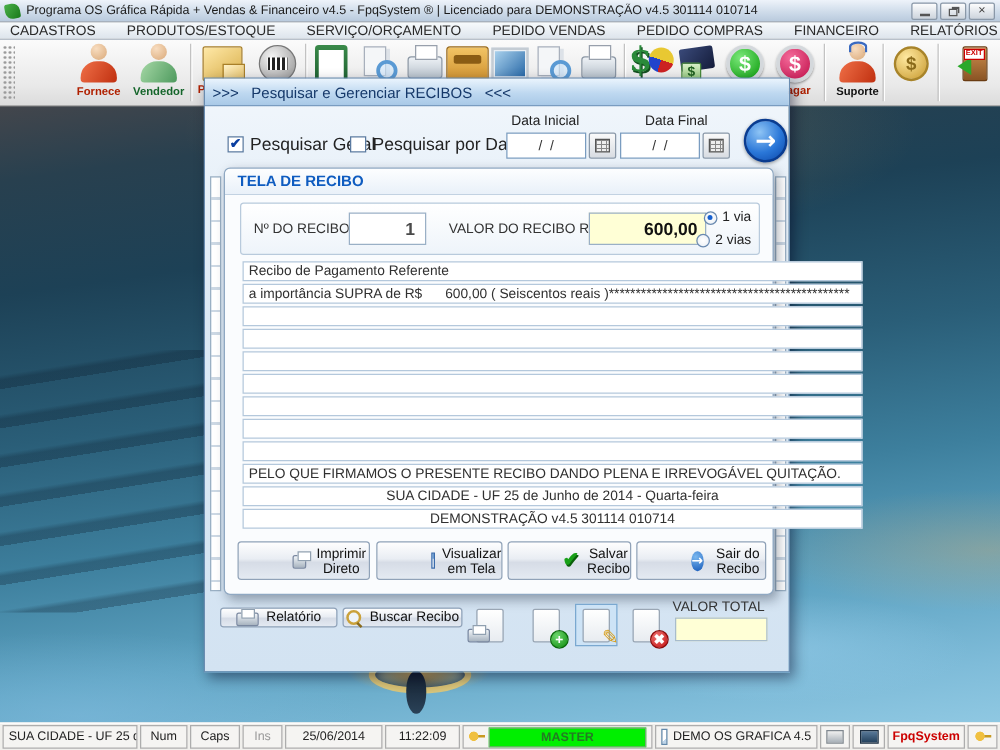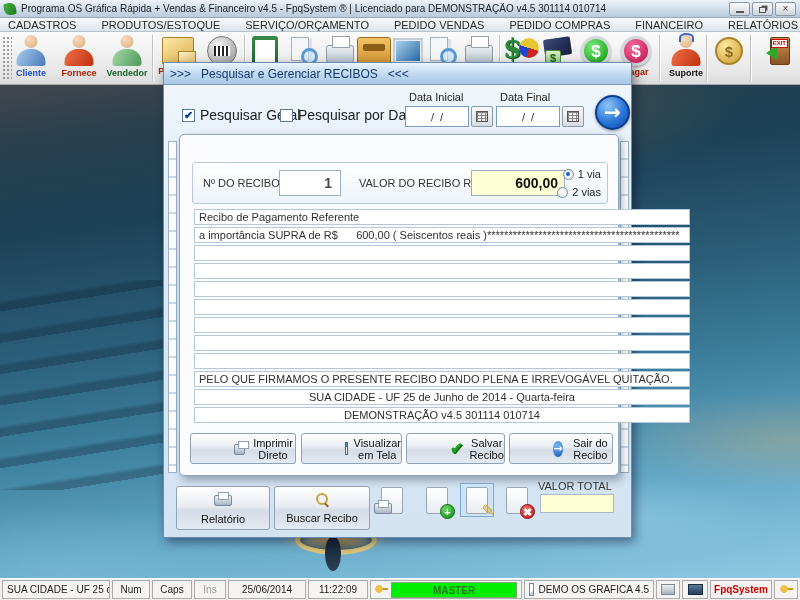--- a/index.html
+++ b/index.html
@@ -162,23 +162,23 @@
   .mini-printer::after{content:"";position:absolute;left:4px;top:0;width:9px;height:6px;background:#fff;border:1px solid #90a0b0}
   .mini-window { width:16px; height:13px; border:1px solid #3a6aaa; background:#f4f8fc; position:relative; }
   .mini-window::before{content:"";position:absolute;left:0;right:0;top:0;height:4px;background:#4a86c8}
   .mini-check { color:#18a018; font-weight:bold; font-size:16px; line-height:1; text-shadow:1px 1px 0 #0a600a; }
   .mini-go { width:16px; height:16px; border-radius:50%; background:radial-gradient(circle at 35% 28%,#7ab8f0,#1458b8);
     color:#fff; font:bold 11px/15px "DejaVu Sans",sans-serif; text-align:center; }
   .mini-lens { width:13px; height:13px; position:relative; }
   .mini-lens::before{content:"";position:absolute;left:0;top:0;width:8px;height:8px;border:2px solid #caa23c;border-radius:50%;background:#eef4fa}
   .mini-lens::after{content:"";position:absolute;right:0;bottom:0;width:5px;height:2px;background:#8a6a1a;transform:rotate(45deg)}
 
-  .fbtn { position:absolute; top:423px; height:44px; background:linear-gradient(#fefefe,#e9edf3 45%,#d6dce6 55%,#e4eaf2);
+  .fbtn { position:absolute; top:423px; height:16px; background:linear-gradient(#fefefe,#e9edf3 45%,#d6dce6 55%,#e4eaf2);
     border:1px solid #90a2b8; border-radius:3px; font:11px "Liberation Sans",sans-serif; color:#111;
-    display:flex; align-items:center; justify-content:center; gap:6px;flex-direction:column; }
+    display:flex; align-items:center; justify-content:center; gap:6px; }
   .iconbtn { position:absolute; top:420px; width:34px; height:34px; display:flex; align-items:center; justify-content:center; border:1px solid transparent; }
   .iconbtn.selected { background:#cde3f6; border:1px solid #7aa8d0; }
   .pgicon { width:22px; height:27px; background:linear-gradient(#ffffff,#e8ecf0); border:1px solid #9aa6b4; border-radius:2px; position:relative; }
   .pgicon .badge { position:absolute; right:-8px; bottom:-6px; width:15px; height:15px; border-radius:50%; color:#fff;
     font:bold 11px/14px "Liberation Sans",sans-serif; text-align:center; }
   .badge.green{background:radial-gradient(circle at 35% 30%,#6ed86e,#0c8a0c);border:1px solid #0a6a0a}
   .badge.red{background:radial-gradient(circle at 35% 30%,#f07070,#c01010);border:1px solid #8a0a0a}
   .pgicon .pencil { position:absolute; right:-8px; bottom:-6px; color:#d8a020; font-size:16px; line-height:1; transform:rotate(0deg); }
   .pgicon .pprn { position:absolute; left:-8px; bottom:-2px; }
   .totlabel { position:absolute; left:374px; top:417px; font-size:11px; color:#333; }
@@ -211,24 +211,20 @@
   <span class="menuitem">PEDIDO COMPRAS</span>
   <span class="menuitem">FINANCEIRO</span>
   <span class="menuitem">RELATÓRIOS</span>
   <span class="menuitem">FERRAMENTAS</span>
 
 </div>
 
 <div class="toolbar">
   <div class="grip"></div>
 
-  <div class="tcell" style="left:8px;width:46px">
-    <div class="iperson p-blue"></div>
-    <div class="tlabel lb-blue">Cliente</div>
-  </div>
   <div class="tcell" style="left:56px;width:46px">
     <div class="iperson p-red"></div>
     <div class="tlabel lb-red">Fornece</div>
   </div>
   <div class="tcell" style="left:104px;width:46px">
     <div class="iperson p-green"></div>
     <div class="tlabel lb-green">Vendedor</div>
   </div>
   <div class="tsep" style="left:152px"></div>
 
@@ -325,32 +321,33 @@
     <span class="cbbox"></span>
     <span class="cblabel">Pesquisar por Data  -&gt;</span>
   </div>
 
   <div class="datelabel" style="left:245px;top:28px">Data Inicial</div>
   <input class="dateinput" style="left: 241px; top: 43px;" readonly="" value="/  /">
   <div class="calbtn" style="left:307px;top:43px">
       <div class="grid"></div>
     </div>
 
-  <div class="datelabel" style="left:336px;top:28px">Data Final</div>
+  <div class="datelabel" style="left:352px;top:28px">Data Final</div>
   <input class="dateinput" style="left: 332px; top: 43px;" readonly="" value="/  /">
   <div class="calbtn" style="left:398px;top:43px">
       <div class="grid"></div>
     </div>
 
   <div class="gobtn"><span>→</span></div>
 
   <div class="underlist" style="left:4px"></div>
   <div class="underlist" style="left:456px"></div>
 
   <div class="groupbox">
+    <div class="gb-title">TELA DE RECIBO</div>
 
     <div class="innerpanel">
       <span class="fldlabel" style="left:10px;top:14px">Nº DO RECIBO</span>
       <input class="numinput" readonly="" value="1" style="">
       <span class="fldlabel" style="left:166px;top:14px">VALOR DO RECIBO R$</span>
       <input class="valinput" readonly="" value="600,00" style="">
       <div class="radio" style="top:5px">
         <span class="rdot sel"></span>
         <span>1 via</span>
       </div>

